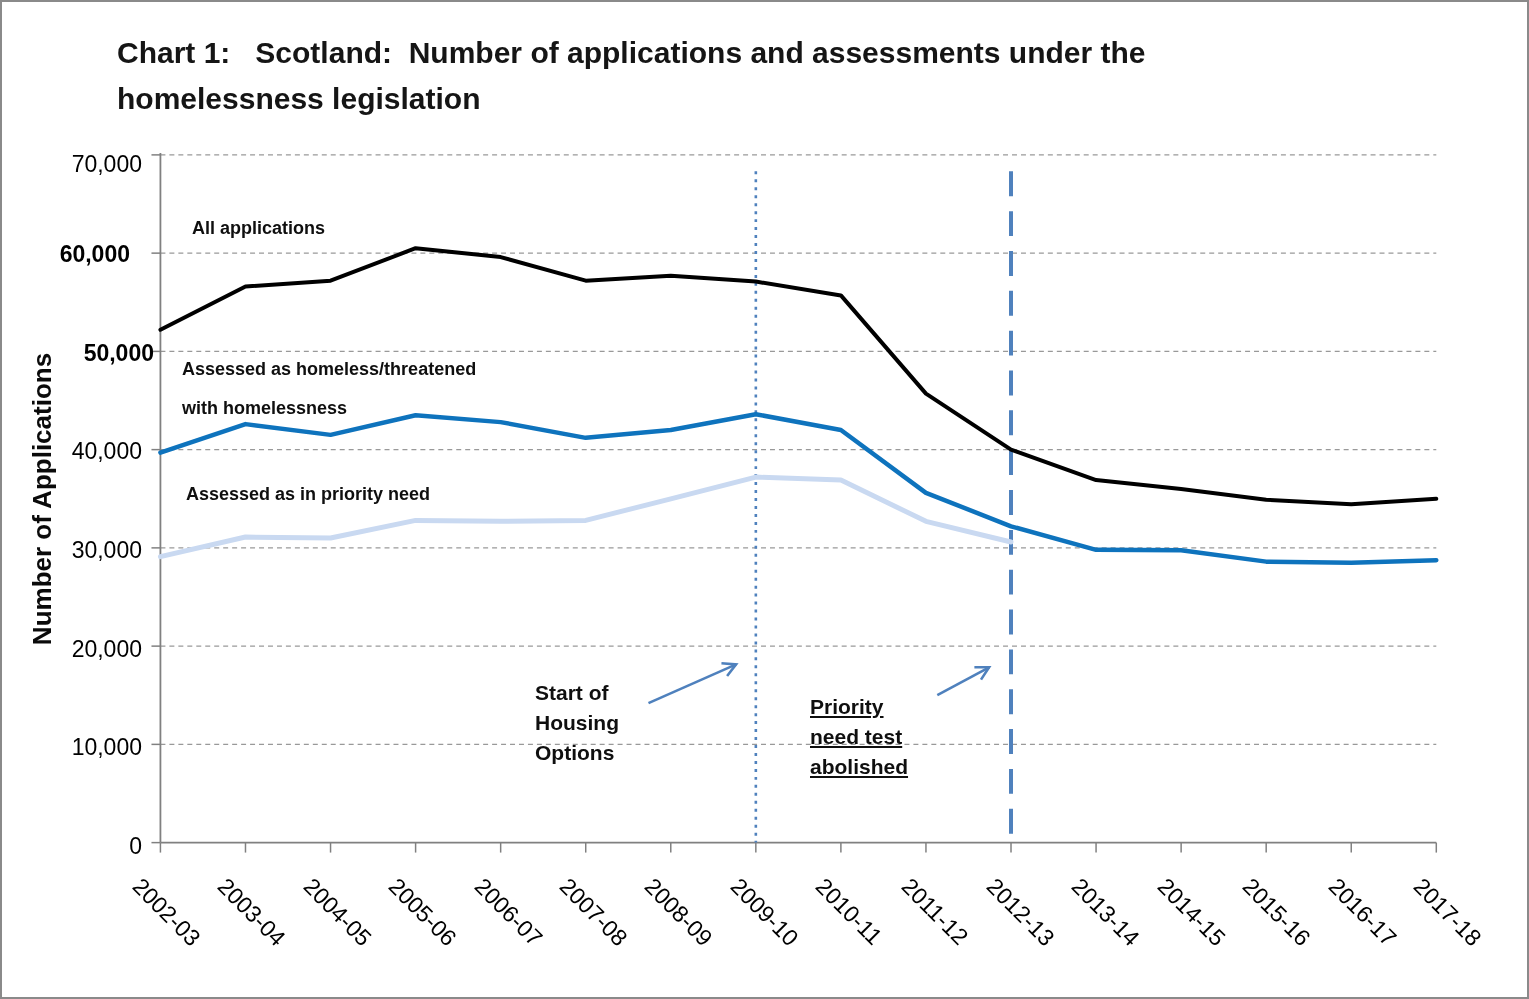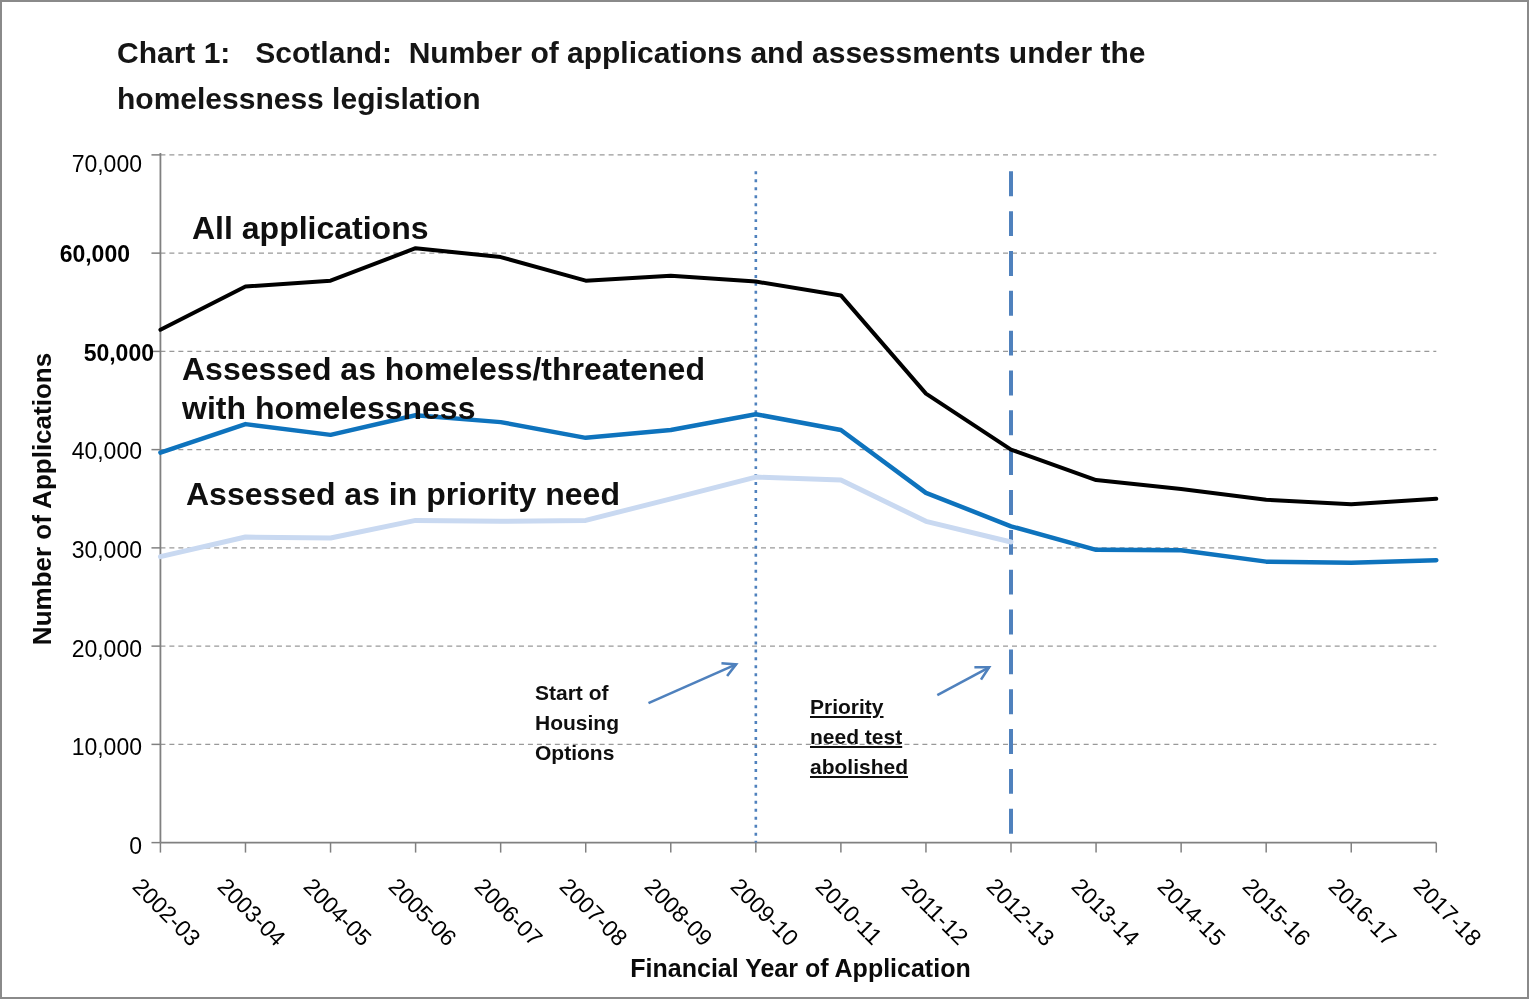--- a/index.html
+++ b/index.html
@@ -25,36 +25,35 @@
   }
   .ytick {
     position:absolute; width:120px; text-align:right; font-size:23px;
     line-height:26px; color:#000;
   }
   .xtick {
     position:absolute; font-size:23px; color:#000; white-space:nowrap;
     transform-origin:0 0; transform:rotate(45deg);
   }
   .series-label {
-    position:absolute; font-weight:bold; font-size:32px; line-height:39px;
+    position:absolute; font-weight:bold; font-size:18px; line-height:39px;
     color:#0f0f0f; white-space:pre-line;
   }
   .anno-label {
     position:absolute; font-weight:bold; font-size:21px; line-height:30px;
     color:#0f0f0f; white-space:pre-line;
   }
 </style>
 </head>
 <body>
 
 <div id="canvas">
   <div class="chart-title">Chart 1:   Scotland:  Number of applications and assessments under the
 homelessness legislation</div>
   <div class="y-axis-title">Number of Applications</div>
-  <div class="x-axis-title">Financial Year of Application</div>
   <svg id="plot-svg" viewBox="0 0 1529 999" xmlns="http://www.w3.org/2000/svg">
       <defs>
         <marker id="arrowhead" markerUnits="userSpaceOnUse" markerWidth="22" markerHeight="22" viewBox="0 0 22 22" refX="17" refY="11" orient="auto">
           <path d="M4,4 L17,11 L4,18" fill="none" stroke="#4F81BD" stroke-width="2.6"></path>
         </marker>
       </defs>
       <line x1="149" x2="158" y1="844" y2="844" stroke="#808080" stroke-width="1.5"></line>
       <line x1="158" x2="1439" y1="745.3571428571429" y2="745.3571428571429" stroke="#999999" stroke-width="1.2" stroke-dasharray="5 4"></line>
       <line x1="149" x2="158" y1="745.3571428571429" y2="745.3571428571429" stroke="#808080" stroke-width="1.5"></line>
       <line x1="158" x2="1439" y1="646.7142857142858" y2="646.7142857142858" stroke="#999999" stroke-width="1.2" stroke-dasharray="5 4"></line>

